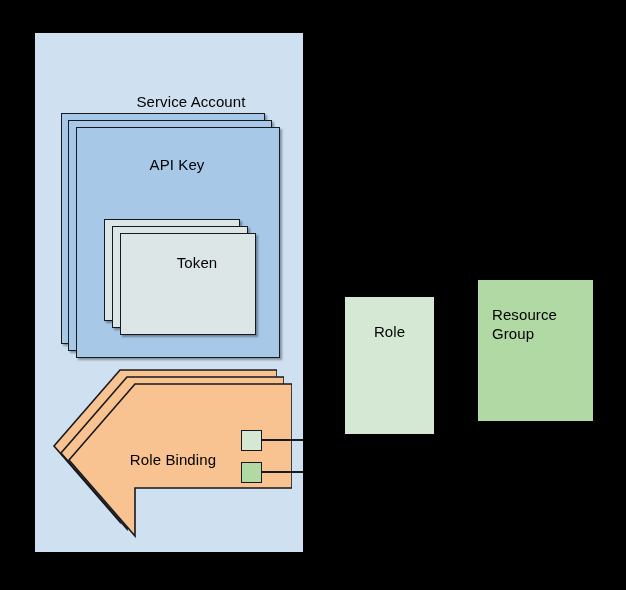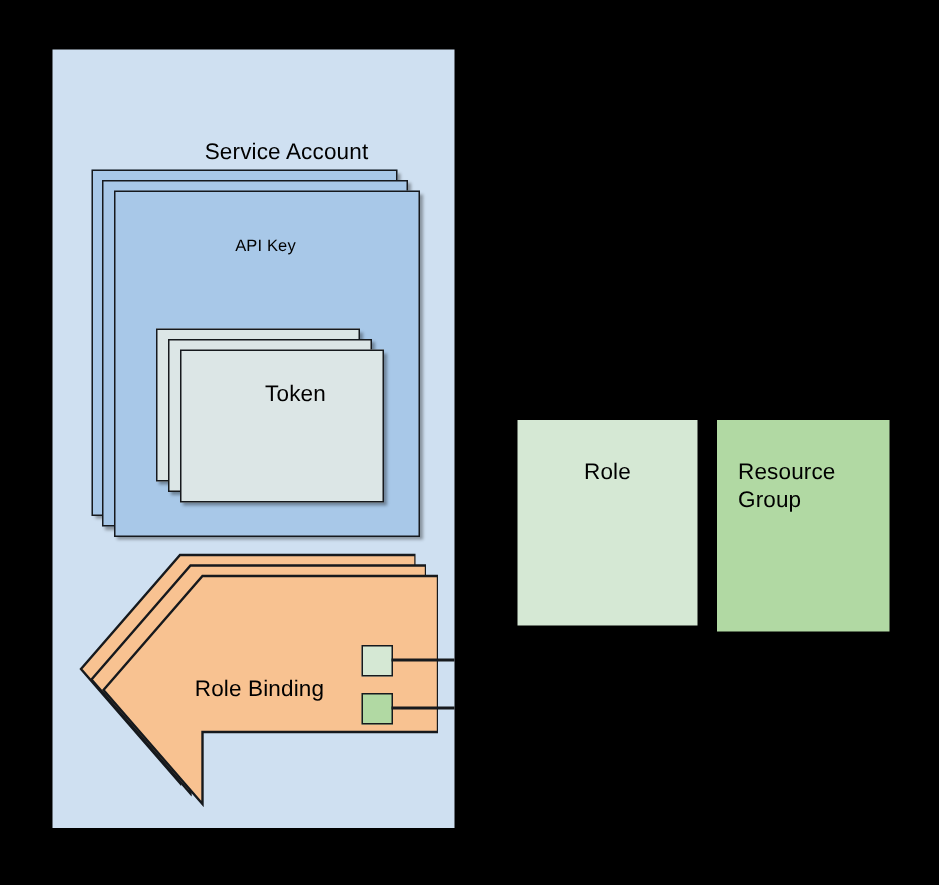--- a/index.html
+++ b/index.html
@@ -58,21 +58,21 @@
     border: 1.3px solid #16191d;
     box-shadow: 2px 2px 2px rgba(0,0,0,0.35);
   }
   #apikey-card-3 { left: 61px;  top: 113px; }
   #apikey-card-2 { left: 68px;  top: 120px; }
   #apikey-card-1 { left: 76px;  top: 127px; }
   #apikey-label {
     top: 155px;
     left: 76px;
     width: 202px;
-    font-size: 11px;
+    font-size: 15px;
   }
 
   
   .token-card {
     position: absolute;
     width: 134px;
     height: 100px;
     background: #dce6e6;
     border: 1.3px solid #16191d;
     box-shadow: 2px 2px 2px rgba(0,0,0,0.35);
@@ -121,22 +121,22 @@
     position: absolute;
     height: 2.4px;
     background: #16191d;
   }
   #connector-role          { left: 261px; top: 439px; width: 42px; }
   #connector-resourcegroup { left: 261px; top: 471px; width: 42px; }
 
   
   #role-box {
     left: 345px;
-    top: 280px;
-    width: 120px;
+    top: 297px;
+    width: 89px;
     height: 137px;
     background: #d5e8d4;
   }
   #role-label { top: 25px; font-size: 15px; }
 
   #resourcegroup-box {
     left: 478px;
     top: 280px;
     width: 115px;
     height: 141px;

